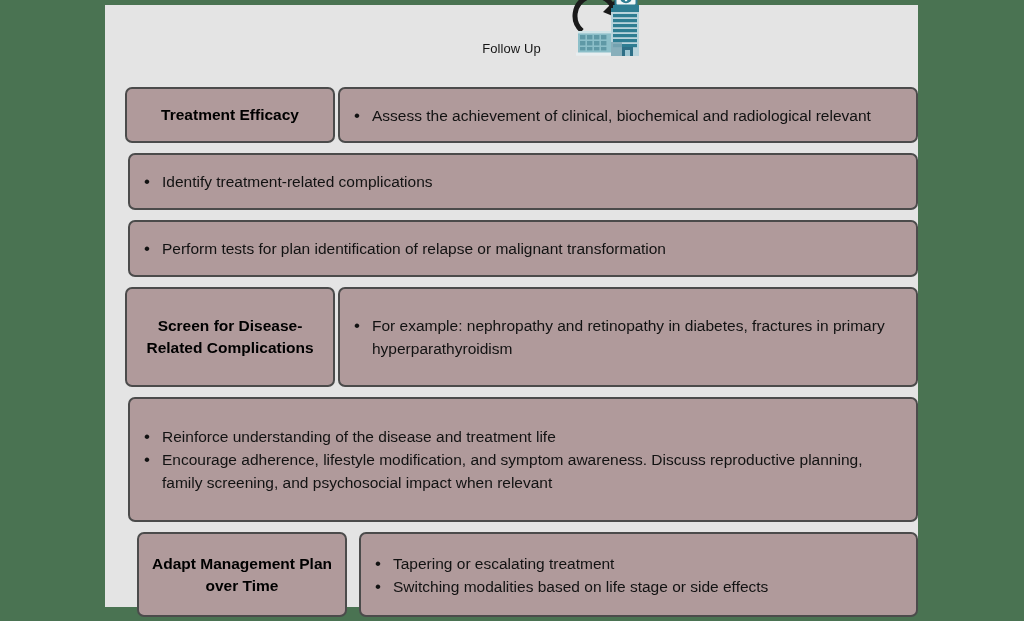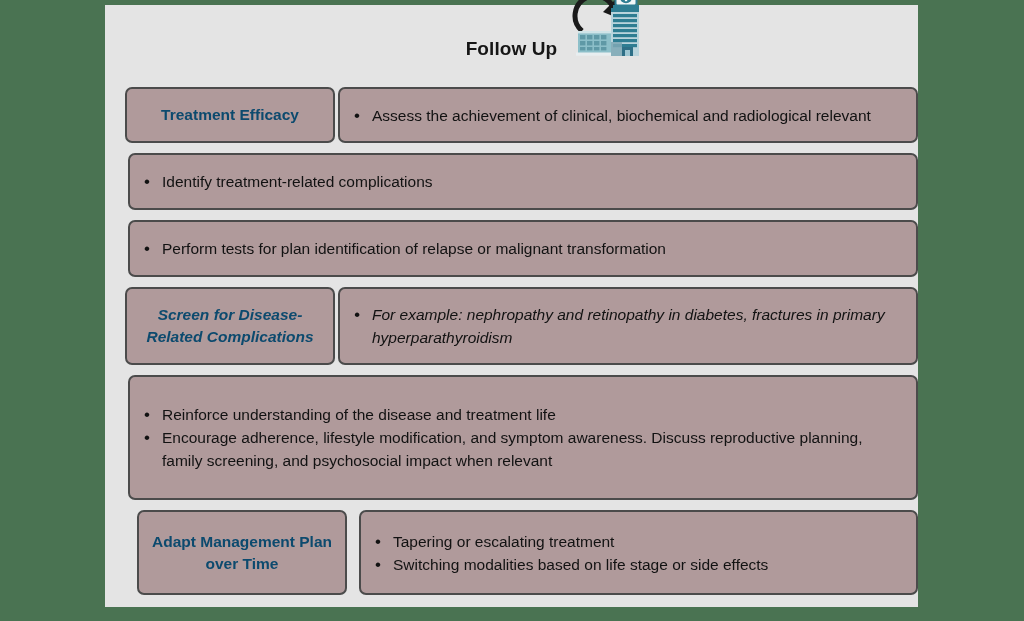--- a/index.html
+++ b/index.html
@@ -35,22 +35,22 @@
     position: absolute;
     left: 0;
     top: 30px;
     width: 813px;
     text-align: center;
     display: flex;
     justify-content: center;
     align-items: flex-start;
   }
   #page-title {
-    font-size: 19px;
-    font-weight: bold;
+    font-size: 13px;
+    font-weight: normal;
     color: #161616;
     line-height: 28px;
     letter-spacing: 0.1px;
   }
   #followup-icon {
     position: absolute;
     left: 465px;
     top: -18px;
     width: 78px;
     height: 70px;
@@ -80,21 +80,21 @@
     flex: 0 0 210px;
     display: flex;
     align-items: center;
     justify-content: center;
     text-align: center;
     padding: 6px 8px;
   }
   .cell.label .label-text {
     font-size: 15.5px;
     font-weight: bold;
-    color: #0c4a6e;
+    color: #000000;
     line-height: 22px;
   }
   .cell.content {
     flex: 1 1 auto;
     margin-left: 3px;
     display: flex;
     flex-direction: column;
     justify-content: center;
     padding: 7px 12px 7px 14px;
   }
@@ -114,21 +114,21 @@
     text-align: left;
   }
   .bullet-text {
     flex: 1 1 auto;
   }
 
   
   .r0 .cell { height: 56px; }
   .r1 .cell { height: 57px; }
   .r2 .cell { height: 57px; }
-  .r3 .cell { height: 78px; font-style: italic; }
+  .r3 .cell { height: 100px; }
   .r4 .cell { height: 125px; }
   .r5 .cell { height: 85px; margin-left: 12px; }
 </style>
 </head>
 <body>
 
 <div id="slide">
 
   <div id="header">
     <div id="title-wrap">

